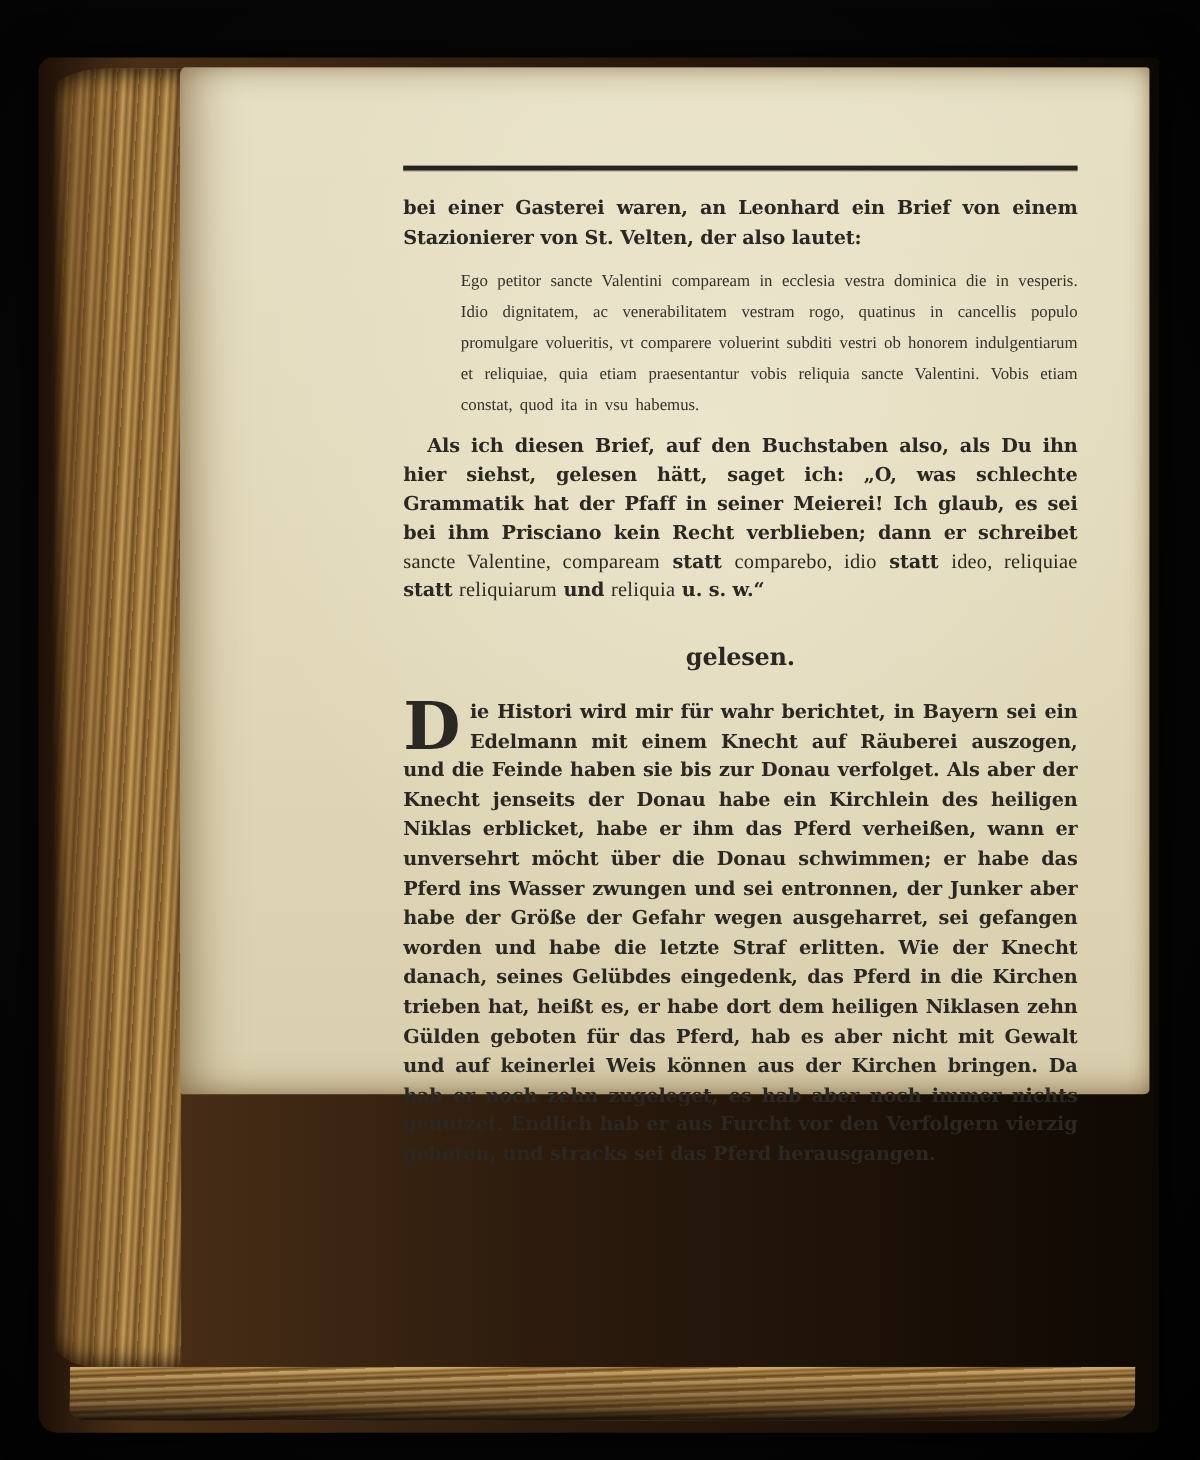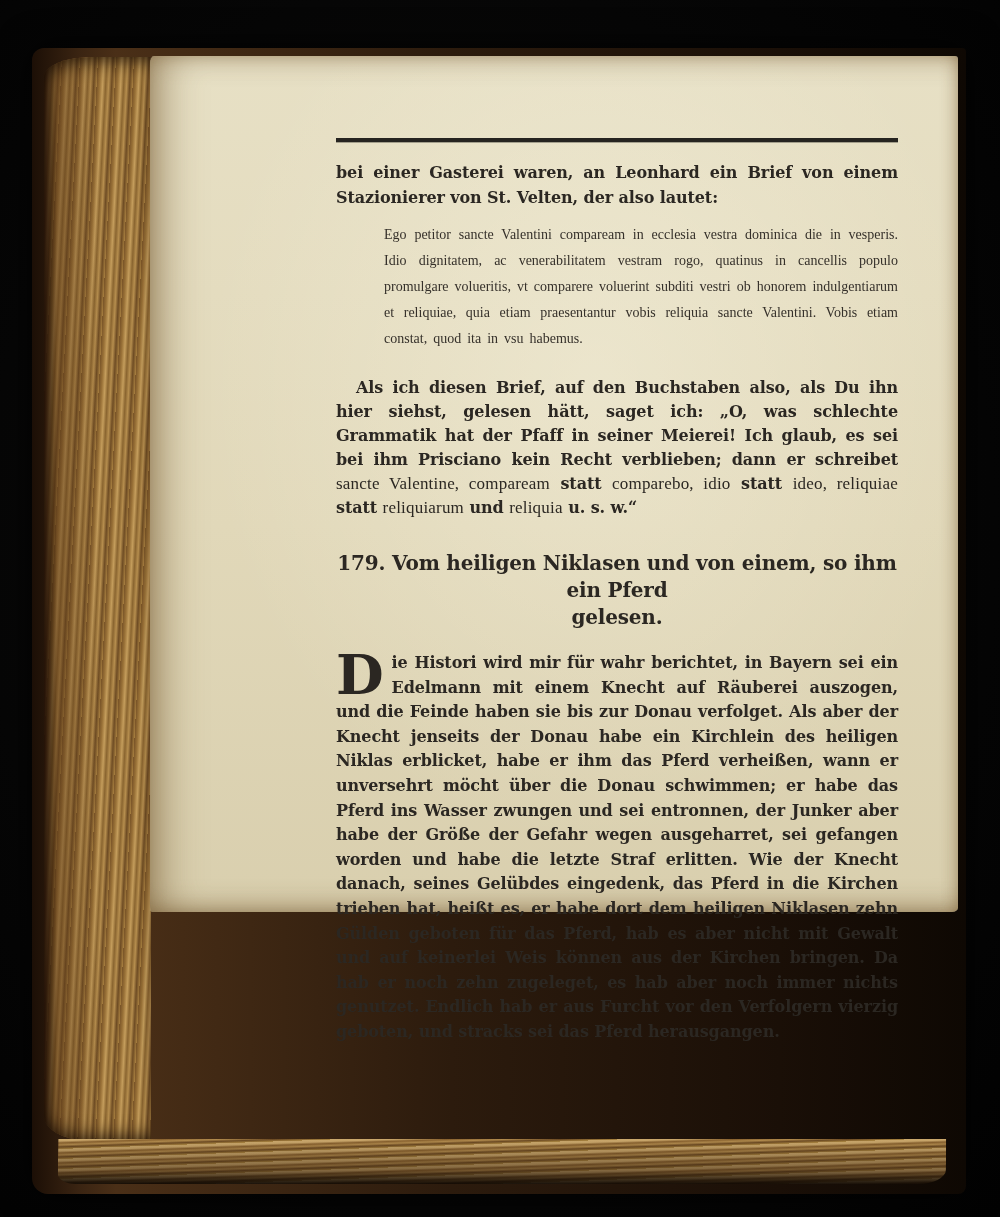--- a/index.html
+++ b/index.html
@@ -91,21 +91,21 @@
   .latin-sig{
     font-family:"Liberation Serif", serif;
     font-size:17.5px;
     line-height:26px;
     color:#35302a;
     text-align:right;
     padding-right:60px;
     margin:2px 0 0 0;
   }
   .comment{
-    margin-top:24px;
+    margin-top:8px;
     line-height:24px;
     text-indent:20px;
   }
   .comment .roman{
     font-family:"Liberation Serif", serif;
     font-weight:400;
     font-size:17px;
     letter-spacing:.2px;
   }
   .heading{
@@ -158,21 +158,20 @@
 
       <p class="fraktur intro">bei einer Gasterei waren, an Leonhard ein Brief von einem Stazionierer von St. Velten, der also lautet:</p>
 
       <div>
         <p class="latin">Ego petitor sancte Valentini compaream in ecclesia vestra dominica die in vesperis. Idio dignitatem, ac venerabilitatem vestram rogo, quatinus in cancellis populo promulgare volueritis, vt comparere voluerint subditi vestri ob honorem indulgentiarum et reliquiae, quia etiam praesentantur vobis reliquia sancte Valentini. Vobis etiam constat, quod ita in vsu habemus.</p>
       </div>
 
       <p class="fraktur comment"><span>Als ich diesen Brief, auf den Buchstaben also, als Du ihn hier siehst, gelesen hätt, saget ich: „O, was schlechte Grammatik hat der Pfaff in seiner Meierei! Ich glaub, es sei bei ihm Prisciano kein Recht verblieben; dann er schreibet </span><span class="roman">sancte Valentine, compaream</span><span> statt </span><span class="roman">comparebo, idio</span><span> statt </span><span class="roman">ideo, reliquiae</span><span> statt </span><span class="roman">reliquiarum</span><span> und </span><span class="roman">reliquia</span><span> u. s. w.“</span></p>
 
       <h2 class="heading">
-        <span>179. Vom heiligen Niklasen und von einem, so ihm ein Pferd</span>
         <span>gelesen.</span>
       </h2>
 
       <div class="fraktur story"><span class="dropcap">D</span><span>ie Histori wird mir für wahr berichtet, in Bayern sei ein Edelmann mit einem Knecht auf Räuberei auszogen, und die Feinde haben sie bis zur Donau verfolget. Als aber der Knecht jenseits der Donau habe ein Kirchlein des heiligen Niklas erblicket, habe er ihm das Pferd verheißen, wann er unversehrt möcht über die Donau schwimmen; er habe das Pferd ins Wasser zwungen und sei entronnen, der Junker aber habe der Größe der Gefahr wegen ausgeharret, sei gefangen worden und habe die letzte Straf erlitten. Wie der Knecht danach, seines Gelübdes eingedenk, das Pferd in die Kirchen trieben hat, heißt es, er habe dort dem heiligen Niklasen zehn Gülden geboten für das Pferd, hab es aber nicht mit Gewalt und auf keinerlei Weis können aus der Kirchen bringen. Da hab er noch zehn zugeleget, es hab aber noch immer nichts genutzet. Endlich hab er aus Furcht vor den Verfolgern vierzig geboten, und stracks sei das Pferd herausgangen.</span></div>
 
 
     </div>
   </div>
 
 </div>

